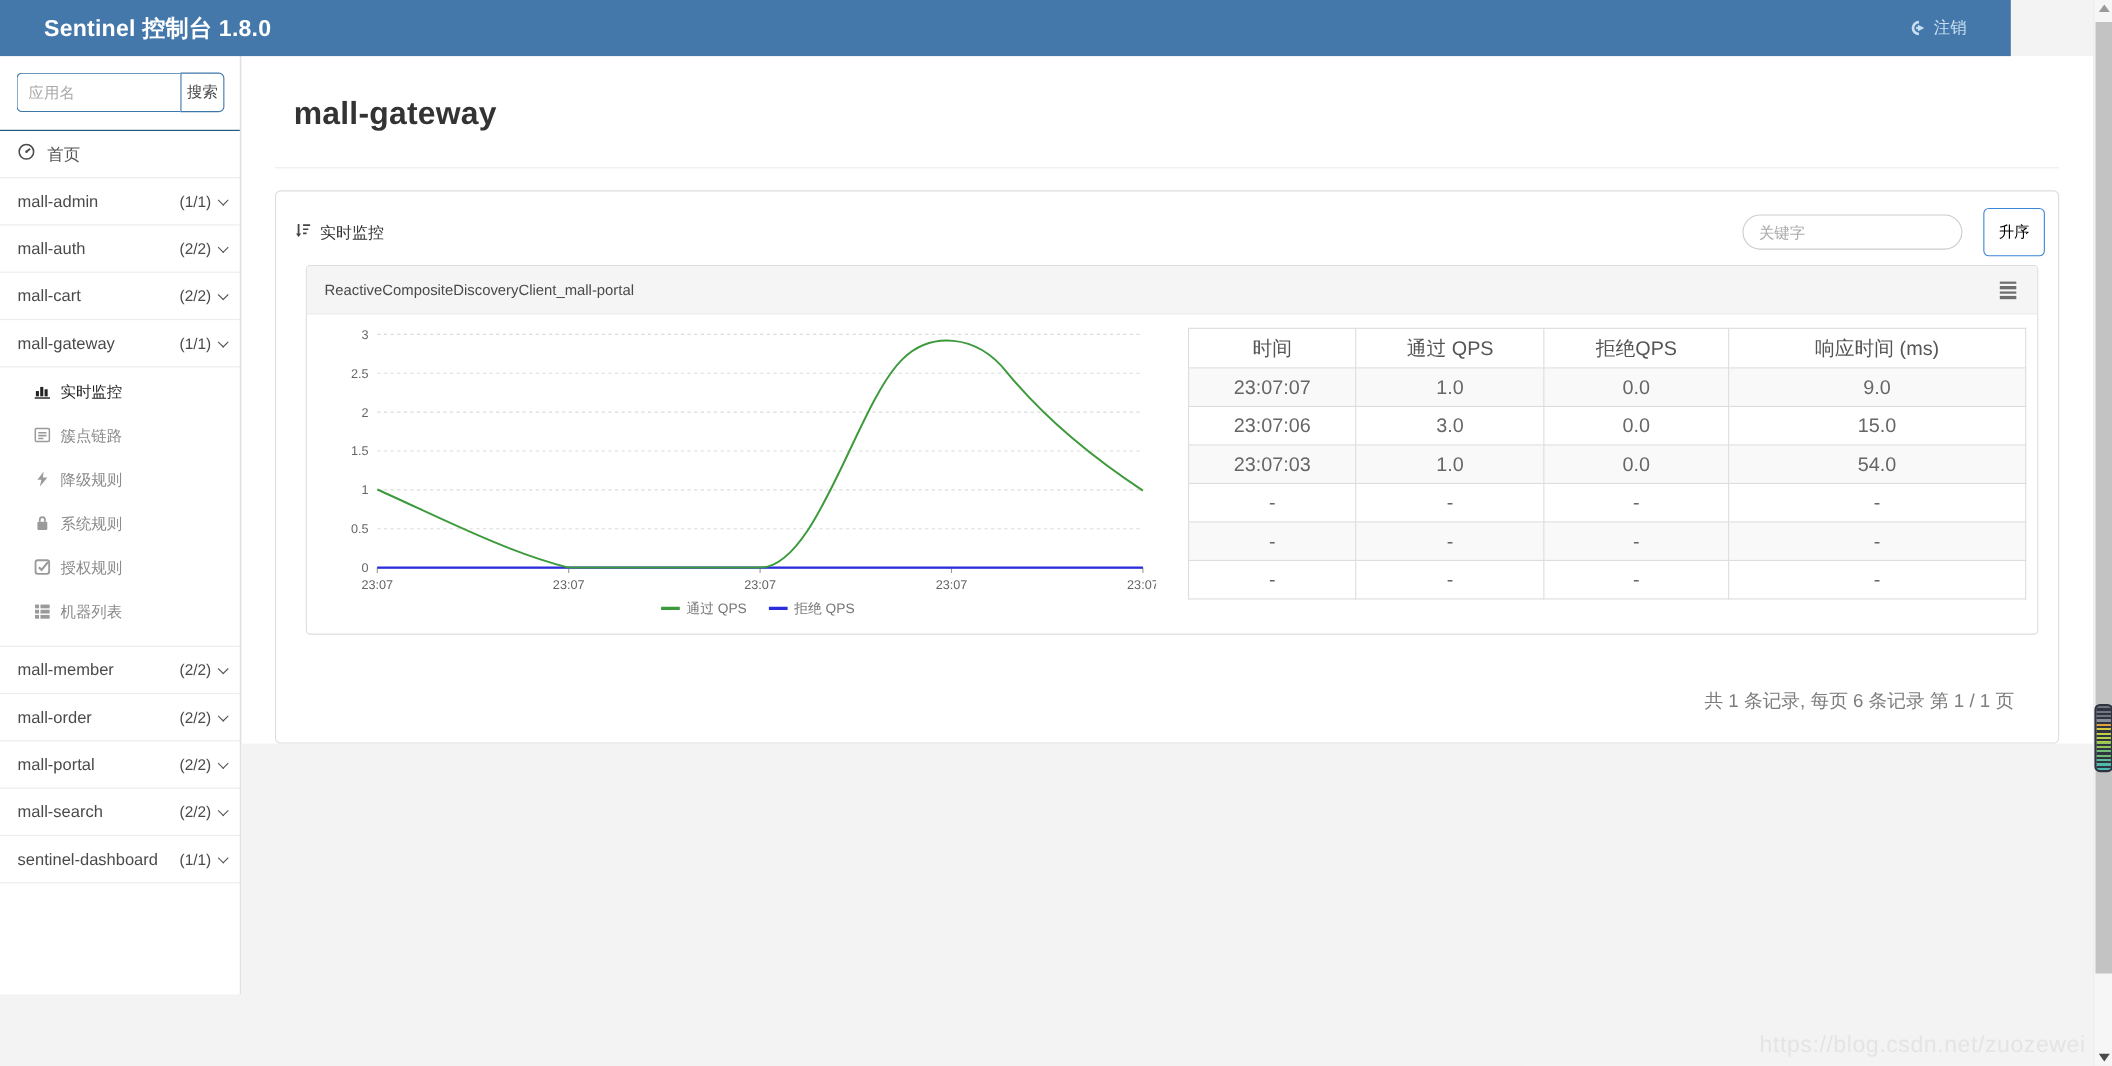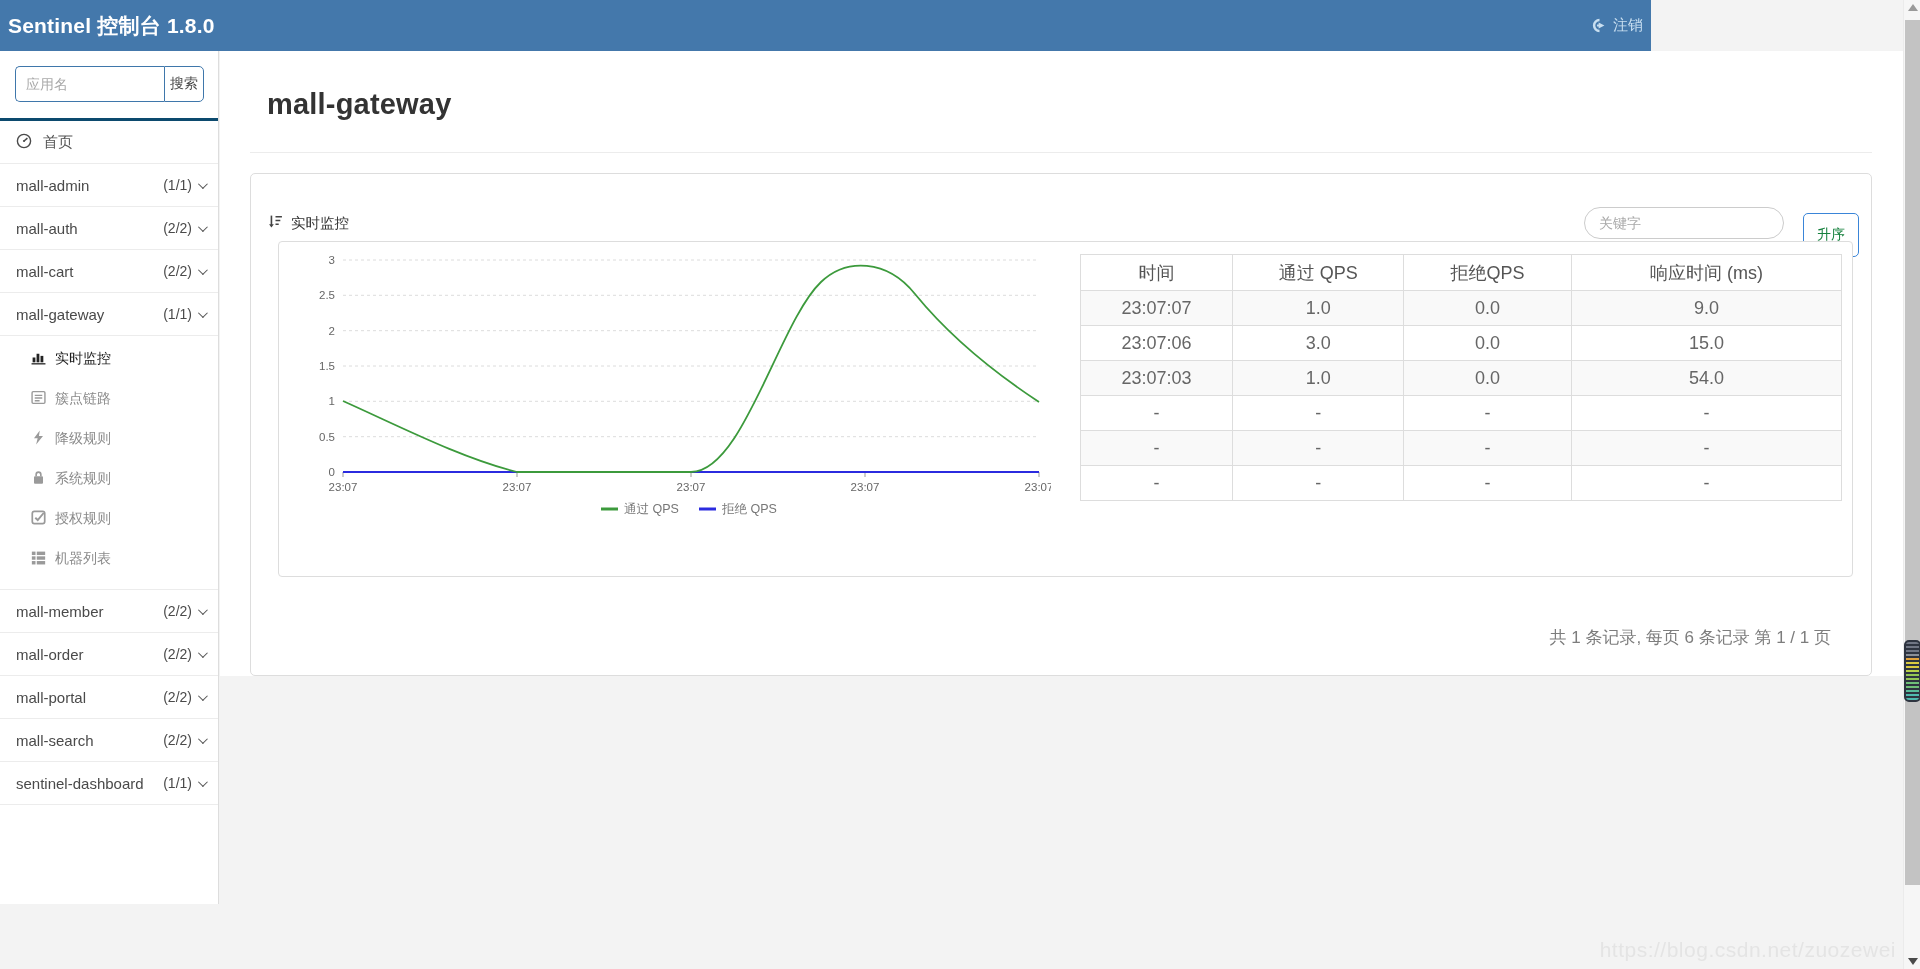--- a/index.html
+++ b/index.html
@@ -1,27 +1,27 @@
 <!DOCTYPE html>
 <html><head>
 <meta charset="utf-8">
 <style>
   * { margin:0; padding:0; box-sizing:border-box; }
   html,body { width:1920px; height:969px; overflow:hidden; }
   body { font-family:"Liberation Sans","DejaVu Sans",sans-serif; background:#f3f3f3; position:relative; color:#333; }
 
   
-  .navbar { position:absolute; left:0; top:0; width:1651px; height:51px; background:#4478ab; z-index:5; display:flex; align-items:center; justify-content:space-between; padding:0 8px; }
+  .navbar { position:absolute; left:0; top:0; width:1828px; height:51px; background:#4478ab; z-index:5; display:flex; align-items:center; justify-content:space-between; padding:0 40px; }
   .brand { color:#ffffff; font-size:21px; font-weight:600; letter-spacing:.2px; }
   .logout { display:flex; align-items:center; gap:6px; color:#c9dff0; font-size:15px; cursor:pointer; }
   .logout svg { display:block; }
 
   
   .sidebar { position:absolute; left:0; top:51px; width:219px; height:853px; background:#ffffff; border-right:1px solid #dddddd; z-index:4; }
-  .search-wrap { padding:15px 15px 16px 15px; border-bottom:3px solid #0c4a6e; }
+  .search-wrap { padding:15px 15px 16px 15px; border-bottom:1px solid #0c4a6e; }
   .input-group { display:flex; width:189px; height:36px; }
   .input-group input { flex:1; min-width:0; border:1px solid #3f77ab; border-right:none; border-radius:5px 0 0 5px; padding:0 10px; font-size:14px; color:#333; outline:none; font-family:inherit; }
   .input-group input::placeholder { color:#a9a9a9; }
   .input-group button { width:40px; border:1px solid #3f77ab; border-radius:0 5px 5px 0; background:#fff; font-size:14px; color:#4a4a4a; cursor:pointer; font-family:inherit; }
   .side-row { height:43px; display:flex; align-items:center; padding:0 13px 0 16px; border-bottom:1px solid #ececec; cursor:pointer; font-size:15px; color:#4a4a4a; }
   .side-row .grow { flex:1; }
   .side-row .cnt { font-size:14px; color:#4a4a4a; margin-right:6px; }
   .chev { width:7px; height:7px; border-right:1.6px solid #555; border-bottom:1.6px solid #555; transform:rotate(45deg) translateY(-2px); }
   .home-row { gap:11px; color:#555;align-items:center; }
   .home-row svg { color:#4a4a4a; }
@@ -36,21 +36,21 @@
   .page-title { font-size:29px; font-weight:700; color:#333; padding:37px 0 0 47px; letter-spacing:.2px; }
   .main hr { border:none; border-top:1px solid #ececec; position:absolute; left:30px; right:31px; top:101px; }
 
   .card { position:absolute; left:30px; top:122px; width:1622px; height:503px; background:#fff; border:1px solid #ddd; border-radius:5px; }
   .card-head { display:flex; align-items:center; justify-content:space-between; padding:15px 12px 14px 17px; }
   .card-title { display:flex; align-items:center; gap:8px; font-size:14.5px; color:#333; }
   .card-title svg { color:#444; }
   .head-controls { display:flex; align-items:center; gap:19px; }
   .keyword { width:200px; height:32px; border:1px solid #ccc; border-radius:17px; padding:0 14px; font-size:14px; color:#333; outline:none; font-family:inherit; }
   .keyword::placeholder { color:#a9a9a9; }
-  .asc-btn { width:56px; height:44px; border:1px solid #3a85d8; border-radius:5px; background:#fff; color:#15803d; font-size:14px; cursor:pointer; font-family:inherit;margin-top:24px; }
+  .asc-btn { width:56px; height:44px; border:1px solid #3a85d8; border-radius:5px; background:#fff; color:#000000; font-size:14px; cursor:pointer; font-family:inherit; }
 
   .panel { position:absolute; left:27px; top:67px; width:1575px; height:336px; border:1px solid #ddd; border-radius:4px; background:#fff; }
   .panel-head { height:44px; background:#f5f5f5; border-bottom:1px solid #ddd; border-radius:4px 4px 0 0; display:flex; align-items:center; justify-content:space-between; padding:0 16px; }
   .panel-title { font-size:13.5px; color:#4a4a4a; }
   .burger { display:flex; flex-direction:column; gap:2px; cursor:pointer; padding:3px; }
   .burger span { display:block; width:15px; height:2.5px; background:#6e6e6e; }
   .panel-body { position:relative; height:290px; }
   .chart-svg { position:absolute; left:22px; top:8px; }
   .grid-line { stroke:#dcdcdc; stroke-dasharray:3 3; stroke-width:1; }
   .axis-line { stroke:#555; stroke-width:1; }
@@ -222,20 +222,29 @@
             </svg></span>
         <span>实时监控</span>
       </div>
       <div class="head-controls">
         <input type="text" class="keyword" placeholder="关键字" style="">
         <button class="asc-btn">升序</button>
       </div>
     </div>
 
     <div class="panel">
+      <div class="panel-head">
+        <span class="panel-title">ReactiveCompositeDiscoveryClient_mall-portal</span>
+        <span class="burger">
+            <span></span>
+            <span></span>
+            <span></span>
+            <span></span>
+          </span>
+      </div>
       <div class="panel-body">
 
         <svg class="chart-svg" width="750" height="272" viewBox="0 0 750 272">
 
           <line class="grid-line" x1="42" y1="10" x2="738" y2="10"></line>
           <line class="grid-line" x1="42" y1="45.3" x2="738" y2="45.3"></line>
           <line class="grid-line" x1="42" y1="80.7" x2="738" y2="80.7"></line>
           <line class="grid-line" x1="42" y1="116" x2="738" y2="116"></line>
           <line class="grid-line" x1="42" y1="151.3" x2="738" y2="151.3"></line>
           <line class="grid-line" x1="42" y1="186.7" x2="738" y2="186.7"></line>

